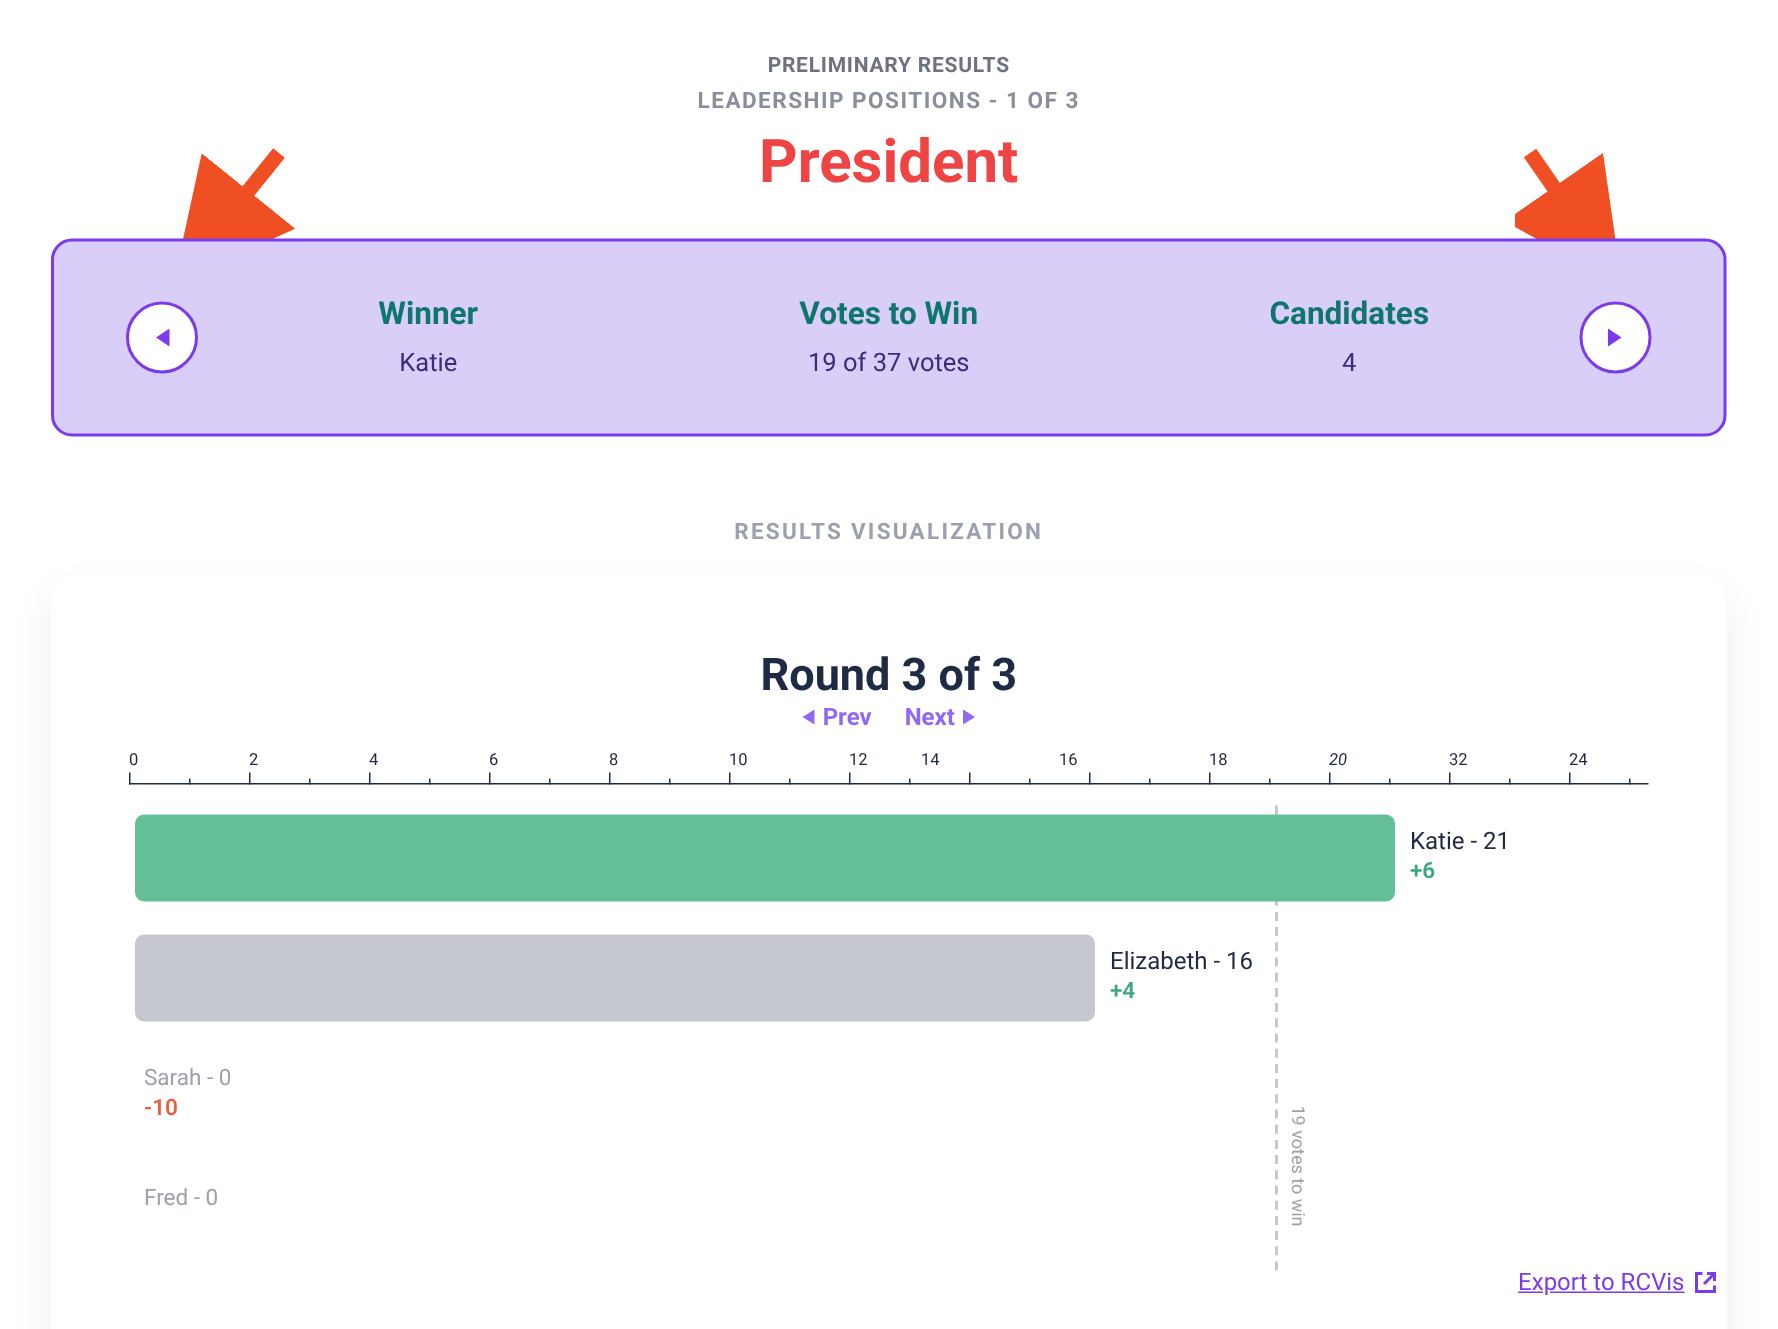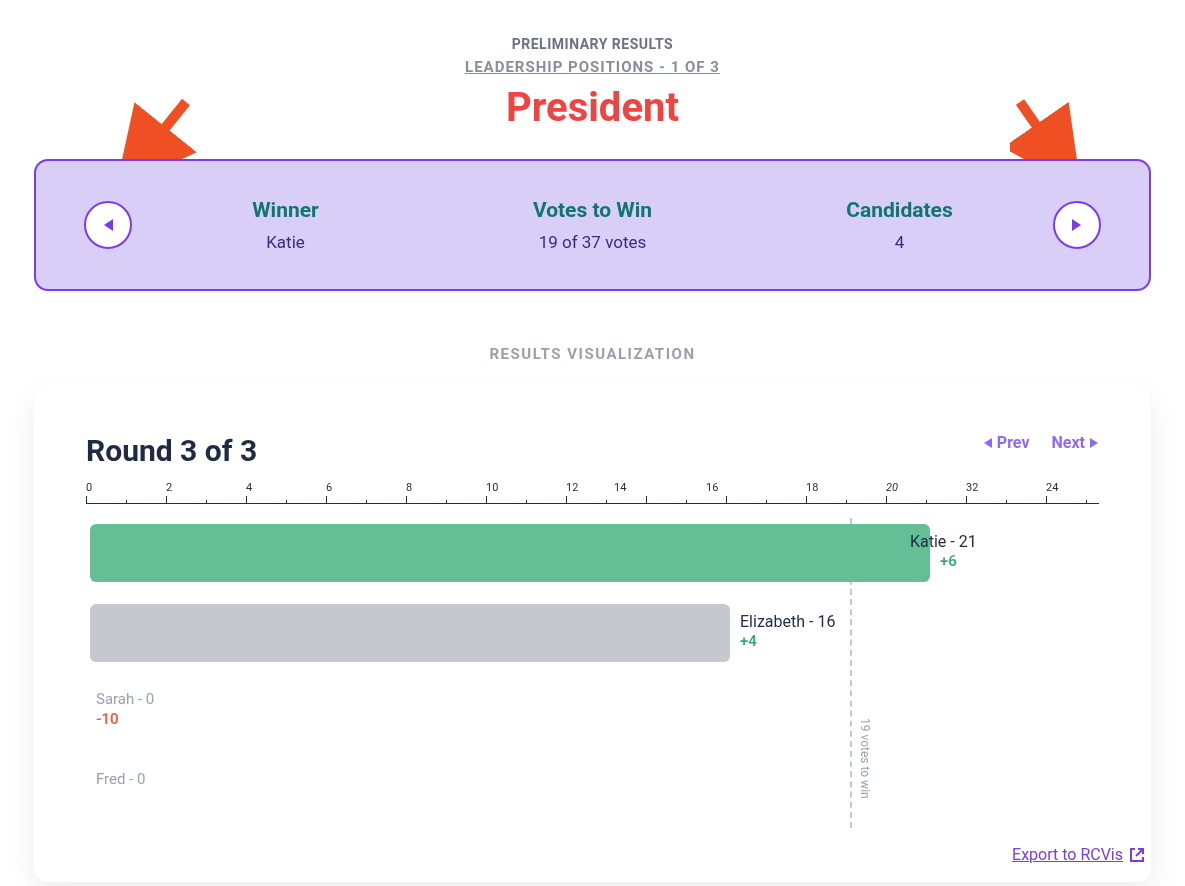--- a/index.html
+++ b/index.html
@@ -26,21 +26,20 @@
     letter-spacing: 0.5px;
     padding-top: 36px;
   }
   .subheader {
     text-align: center;
     color: #888f9b;
     font-weight: 700;
     font-size: 15px;
     letter-spacing: 1px;
     margin-top: 6px;
-    text-decoration: underline;
   }
   .title {
     text-align: center;
     font-size: 40px;
     font-weight: 700;
     color: #ef4444;
     margin-top: 8px;
   }
 
   
@@ -113,21 +112,22 @@
     margin-top: 22px;
     border-radius: 14px;
     background: #fff;
     box-shadow: 0 12px 30px rgba(0,0,0,0.07);
     padding: 48px 52px 44px 52px;
     position: relative;
   }
   .viz-head {
     display: flex;
     justify-content: space-between;
-    align-items: flex-start;
+    align-items: center;
+    flex-direction: column;
   }
   .round-title {
     font-size: 30px;
     font-weight: 700;
     color: #1f2a44;
   }
   .round-nav { display: flex; gap: 22px; }
   .round-nav-btn {
     color: #8f69f5;
     font-weight: 700;
@@ -354,21 +354,21 @@
         <div class="axis-label" style="left: 960px;">24</div>
         <div class="axis-tick minor" style="left: 1000px;"></div>
       </div>
 
     <div class="bars" id="bars" style="min-height: 320px;">
       <div class="threshold" id="threshold" style="left: 764px; height: 310px;">
         <div class="threshold-label">19 votes to win</div>
       </div>
     <div class="bar-row">
           <div class="bar-rect bar-green" style="width: 840px;"></div>
-          <div class="bar-text" style="left: 824px;">Katie - 21</div>
+          <div class="bar-text" style="left: 854px;">Katie - 21</div>
           <div class="bar-delta delta-pos" style="left: 854px;">+6</div>
         </div>
         <div class="bar-row">
           <div class="bar-rect bar-gray" style="width: 640px;"></div>
           <div class="bar-text" style="left: 654px;">Elizabeth - 16</div>
           <div class="bar-delta delta-pos" style="left: 654px;">+4</div>
         </div>
         <div class="bar-row">
           <div class="zero-label" style="top: 12px;">Sarah - 0</div>
           <div class="bar-delta delta-neg" style="left: 10px; top: 32px;">-10</div>

